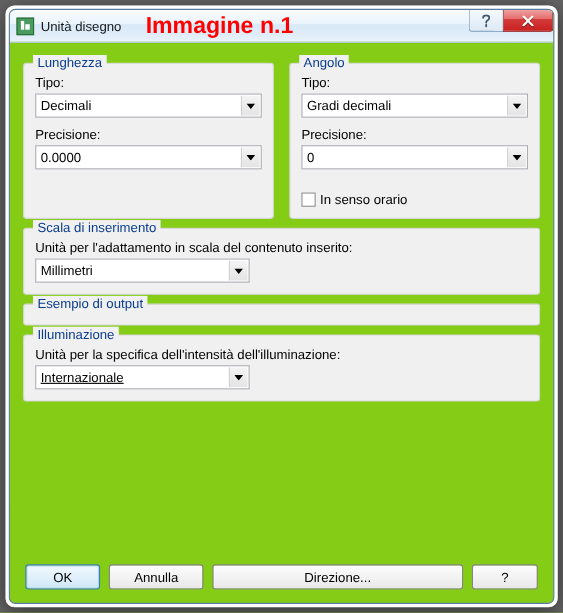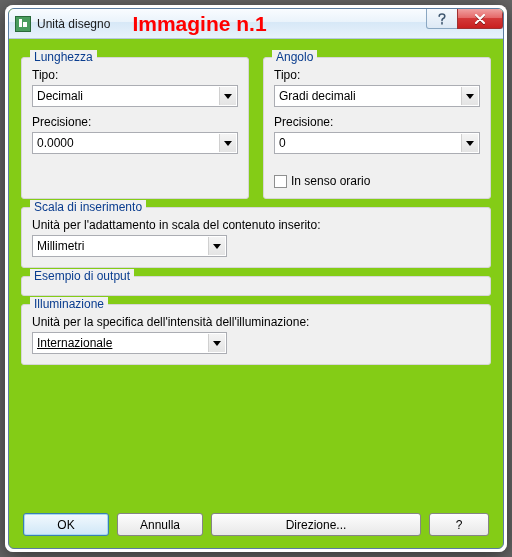--- a/index.html
+++ b/index.html
@@ -25,21 +25,21 @@
   .lbl { color: #000; margin-top: 2px; margin-bottom: 3px; }
   .select { width: 100%; height: 22px; border: 1px solid #abadb3; background: #fff; display: flex; align-items: center; padding: 0 4px; position: relative; cursor: default; margin-bottom: 6px; }
   .select:last-child { margin-bottom: 0; }
   .sel-btn { position: absolute; right: 1px; top: 1px; bottom: 1px; width: 17px; background: linear-gradient(to bottom, #f4f4f4, #e4e4e4); border-left: 1px solid #d0d0d0; display: flex; align-items: center; justify-content: center; }
   .chkrow { display: flex; align-items: center; gap: 4px; margin-top: 14px; }
   .chkbox { width: 13px; height: 13px; border: 1px solid #8e8f8f; background: #fff; }
   .static-text { color: #000; }
   .sample-block { padding: 4px 0 2px 0; line-height: 1.35; }
   .btnbar { display: flex; gap: 8px; margin-top: 10px; padding: 0 2px; }
   .btn { height: 23px; border: 1px solid #858585; border-radius: 3px; background: linear-gradient(to bottom, #fdfdfd, #e8e8e8); display: flex; align-items: center; justify-content: center; cursor: default; }
-  .btn.ok { width: 86px; border: 1px solid #3c7fb1; box-shadow: inset 0 0 0 1px #a8d8f0; background: linear-gradient(to bottom, #f2f9fe, #d0e7f7); }
+  .btn.ok { width: 68px; border: 1px solid #3c7fb1; box-shadow: inset 0 0 0 1px #a8d8f0; background: linear-gradient(to bottom, #f2f9fe, #d0e7f7); }
   .btn.cancel { width: 86px; }
   .btn.dir { flex: 1; }
   .btn.q { width: 60px; }
   .spacer { flex: 1; }
 </style>
 </head>
 <body>
 
 <div class="outer-shell">
 <div class="window">

